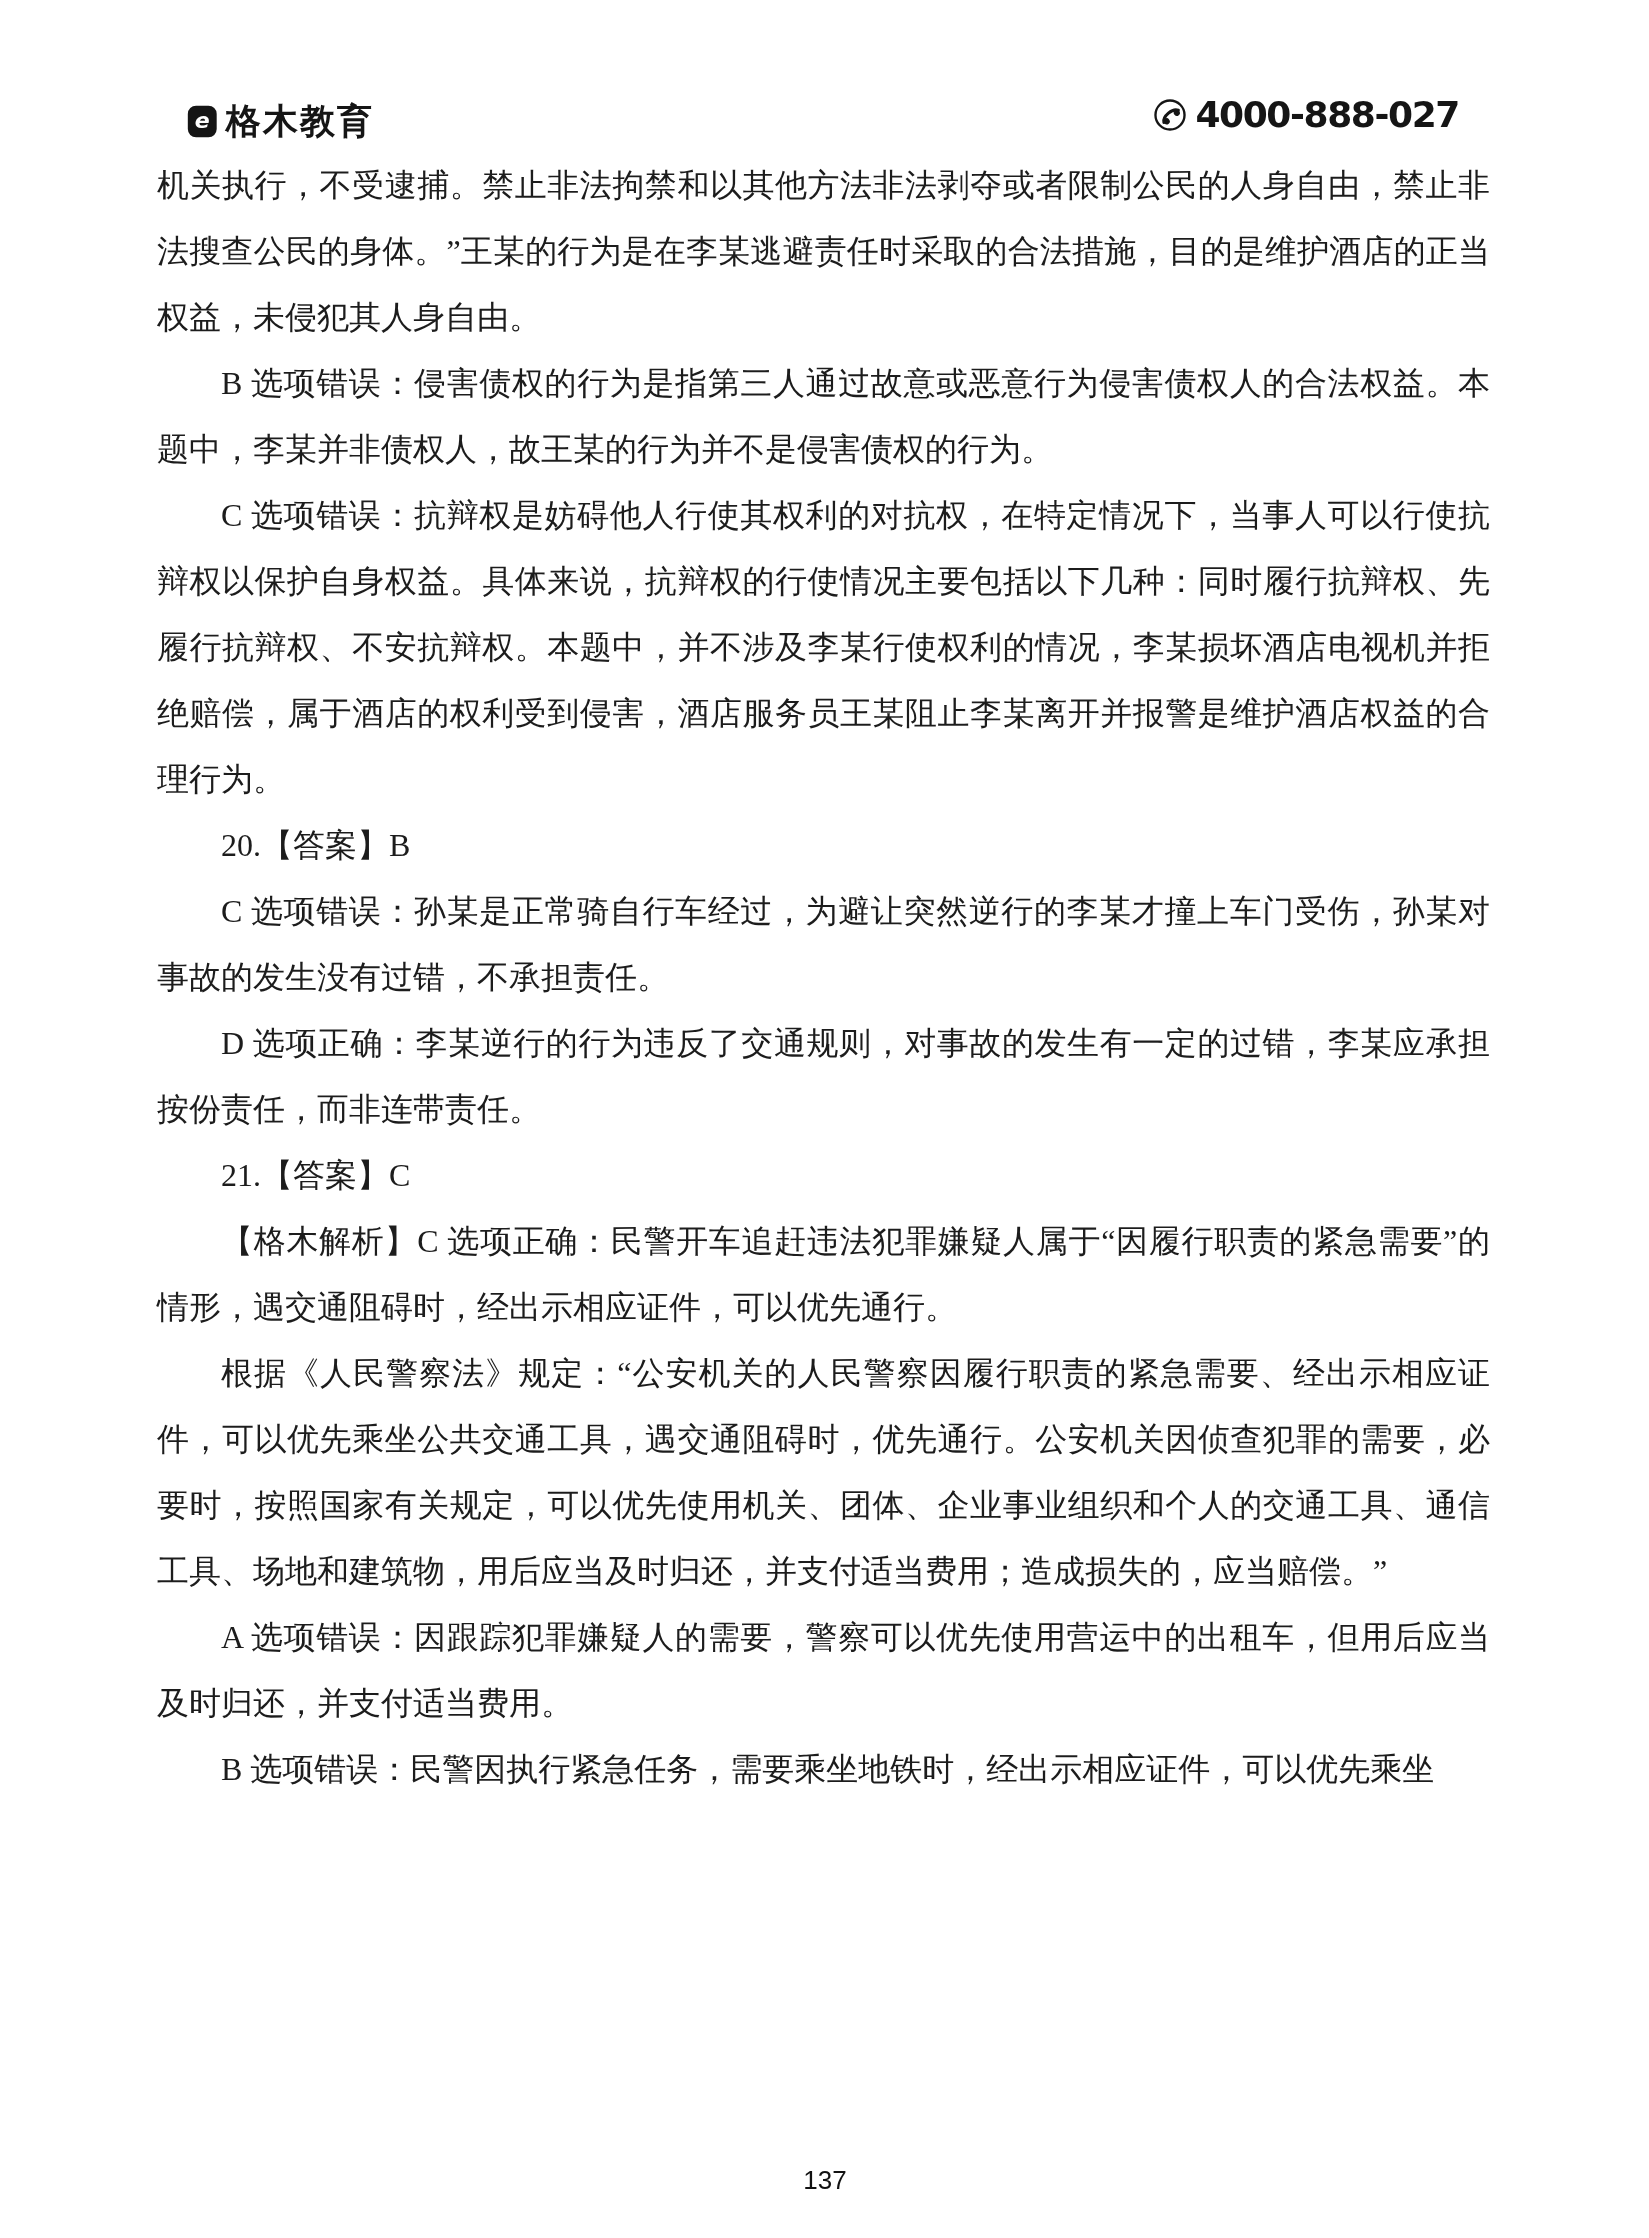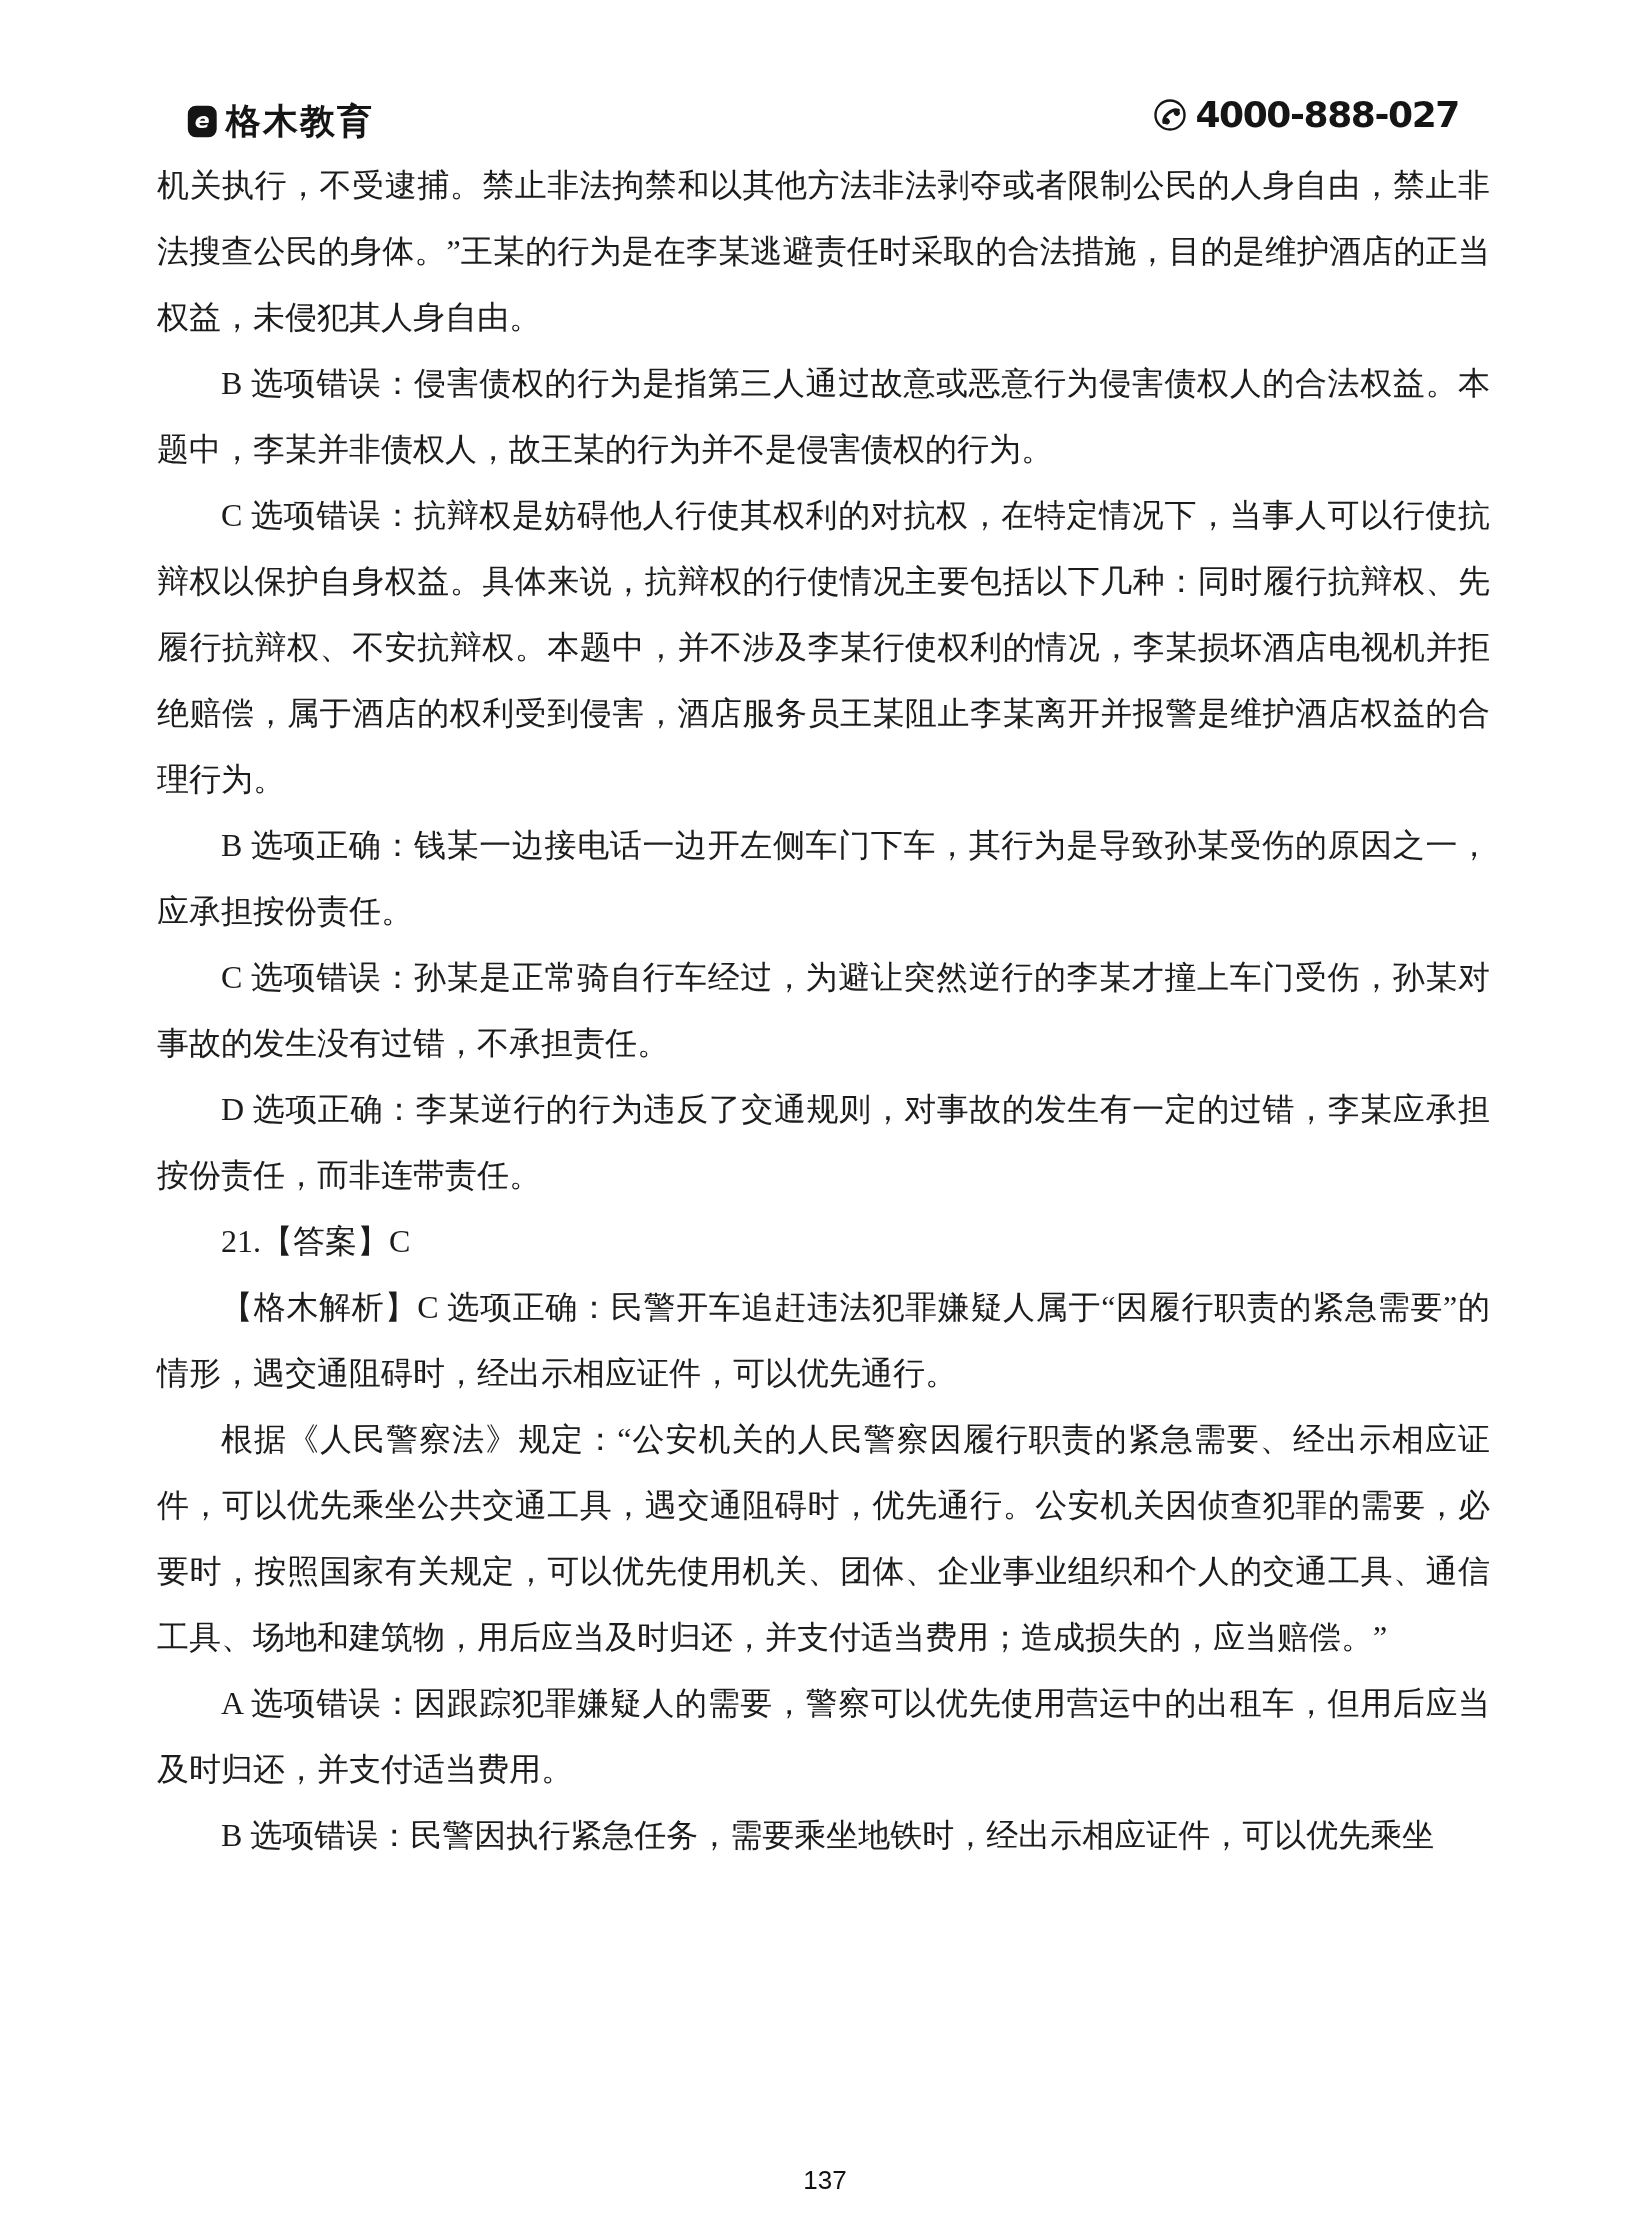--- a/index.html
+++ b/index.html
@@ -81,21 +81,21 @@
         </g>
       </svg>
       <span class="phone-num">4000-888-027</span>
     </div>
   </header>
 
   <main class="content" id="paragraphs">
       <p class="">机关执行，不受逮捕。禁止非法拘禁和以其他方法非法剥夺或者限制公民的人身自由，禁止非法搜查公民的身体。”王某的行为是在李某逃避责任时采取的合法措施，目的是维护酒店的正当权益，未侵犯其人身自由。</p>
       <p class="indent">B 选项错误：侵害债权的行为是指第三人通过故意或恶意行为侵害债权人的合法权益。本题中，李某并非债权人，故王某的行为并不是侵害债权的行为。</p>
       <p class="indent">C 选项错误：抗辩权是妨碍他人行使其权利的对抗权，在特定情况下，当事人可以行使抗辩权以保护自身权益。具体来说，抗辩权的行使情况主要包括以下几种：同时履行抗辩权、先履行抗辩权、不安抗辩权。本题中，并不涉及李某行使权利的情况，李某损坏酒店电视机并拒绝赔偿，属于酒店的权利受到侵害，酒店服务员王某阻止李某离开并报警是维护酒店权益的合理行为。</p>
-      <p class="indent">B 选项正确：钱某一边接电话一边开左侧车门下车，其行为是导致孙某受伤的原因之一，应承担按份责任。</p>
+      <p class="indent">20.【答案】B</p>
       <p class="indent">C 选项错误：孙某是正常骑自行车经过，为避让突然逆行的李某才撞上车门受伤，孙某对事故的发生没有过错，不承担责任。</p>
       <p class="indent">D 选项正确：李某逆行的行为违反了交通规则，对事故的发生有一定的过错，李某应承担按份责任，而非连带责任。</p>
       <p class="indent">21.【答案】C</p>
       <p class="indent">【格木解析】C 选项正确：民警开车追赶违法犯罪嫌疑人属于“因履行职责的紧急需要”的情形，遇交通阻碍时，经出示相应证件，可以优先通行。</p>
       <p class="indent">根据《人民警察法》规定：“公安机关的人民警察因履行职责的紧急需要、经出示相应证件，可以优先乘坐公共交通工具，遇交通阻碍时，优先通行。公安机关因侦查犯罪的需要，必要时，按照国家有关规定，可以优先使用机关、团体、企业事业组织和个人的交通工具、通信工具、场地和建筑物，用后应当及时归还，并支付适当费用；造成损失的，应当赔偿。”</p>
       <p class="indent">A 选项错误：因跟踪犯罪嫌疑人的需要，警察可以优先使用营运中的出租车，但用后应当及时归还，并支付适当费用。</p>
       <p class="indent">B 选项错误：民警因执行紧急任务，需要乘坐地铁时，经出示相应证件，可以优先乘坐</p>
     </main>
 
   <footer class="ftr">

